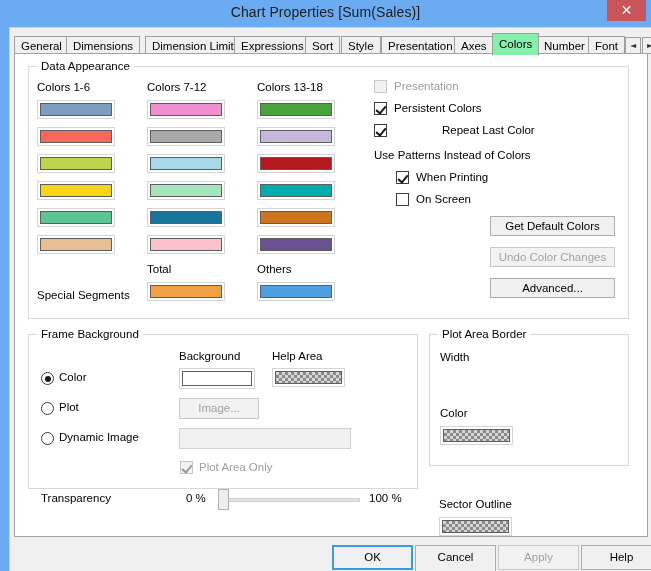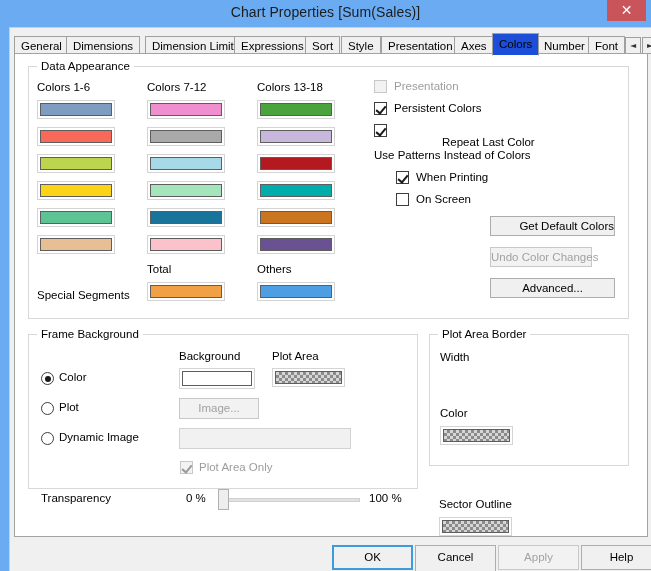--- a/index.html
+++ b/index.html
@@ -80,21 +80,21 @@
     padding: 0 6px;
     box-sizing: border-box;
     font-size: 11.5px;
     cursor: pointer;
     white-space: nowrap;
   }
   .tab.selected {
     top: 0px;
     height: 23px;
     line-height: 21px;
-    background: #1d4ed8;
+    background: #86efac;
     border-bottom: 1px solid #ffffff;
     z-index: 5;
   }
   .tabnav {
     position: absolute;
     top: 4px;
     width: 16px; height: 17px;
     background: #f0f0f0;
     border: 1px solid #a0a0a0;
     box-sizing: border-box;
@@ -409,40 +409,40 @@
             <i style="background: rgb(77, 158, 227);"></i>
           </div>
 
         <div class="cb disabled" style="left:345px; top:13px;"></div>
         <div class="lbl disabled" style="left:365px; top:13px;">Presentation</div>
 
         <div class="cb checked" style="left:345px; top:35px;"></div>
         <div class="lbl" style="left:365px; top:35px;">Persistent Colors</div>
 
         <div class="cb checked" style="left:345px; top:57px;"></div>
-        <div class="lbl" style="left:365px; top:69px;padding-left:48px;">Repeat Last Color</div>
+        <div class="lbl" style="left:365px; top:57px;padding-left:48px;">Repeat Last Color</div>
 
         <div class="lbl" style="left:345px; top:82px;">Use Patterns Instead of Colors</div>
 
         <div class="cb checked" style="left:367px; top:104px;"></div>
         <div class="lbl" style="left:387px; top:104px;">When Printing</div>
 
         <div class="cb" style="left:367px; top:126px;"></div>
         <div class="lbl" style="left:387px; top:126px;">On Screen</div>
 
-        <div class="btn" style="left:461px; top:149px; width:125px; height:20px; line-height:18px;text-align:right;">Get Default Colors</div>
-        <div class="btn disabled" style="left:461px; top:180px; width:102px; height:20px; line-height:18px;">Undo Color Changes</div>
+        <div class="btn" style="left:461px; top:149px; width:125px; height:20px; line-height:18px;">Get Default Colors</div>
+        <div class="btn disabled" style="left:461px; top:180px; width:125px; height:20px; line-height:18px;">Undo Color Changes</div>
         <div class="btn" style="left:461px; top:211px; width:125px; height:20px; line-height:18px;">Advanced...</div>
       </div>
 
       <div class="group" style="left:13px; top:280px; width:390px; height:155px;">
         <div class="group-title">Frame Background</div>
 
         <div class="lbl" style="left:150px; top:15px;">Background</div>
-        <div class="lbl" style="left:243px; top:15px;">Plot Area</div>
+        <div class="lbl" style="left:243px; top:15px;">Help Area</div>
 
         <div class="rb checked" style="left:12px; top:37px;"></div>
         <div class="lbl" style="left:30px; top:36px;">Color</div>
 
         <div class="rb" style="left:12px; top:67px;"></div>
         <div class="lbl" style="left:30px; top:66px;">Plot</div>
 
         <div class="rb" style="left:12px; top:97px;"></div>
         <div class="lbl" style="left:30px; top:96px;">Dynamic Image</div>
 

